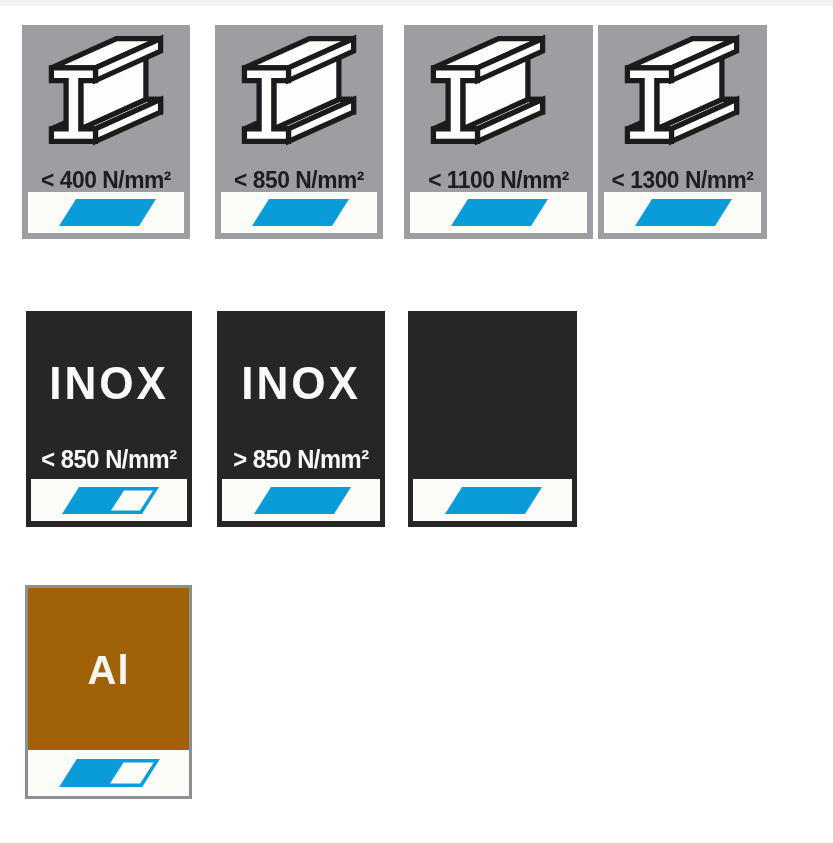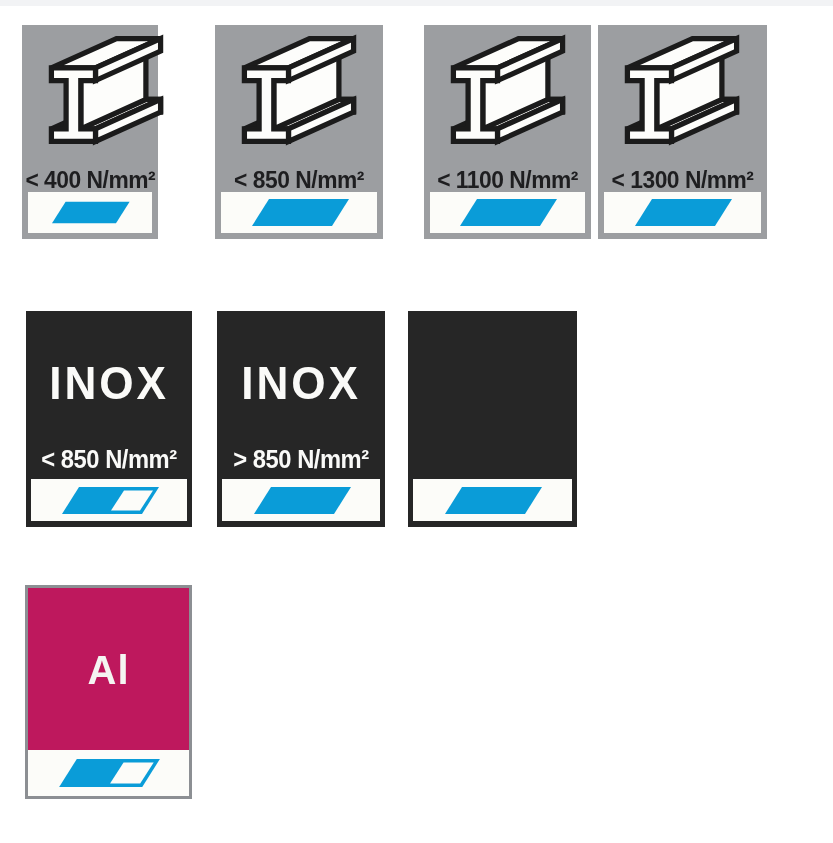--- a/index.html
+++ b/index.html
@@ -5,21 +5,21 @@
   html,body{margin:0;padding:0;}
   body{
     width:833px;height:843px;position:relative;background:#ffffff;
     font-family:"Liberation Sans", sans-serif;overflow:hidden;
   }
   .topbar{position:absolute;top:0;left:0;width:833px;height:6px;background:#f2f3f5;}
 
   .tile{position:absolute;box-sizing:border-box;}
   .tile.gray{background:#9c9ea1;}
   .tile.dark{background:#262626;}
-  .tile.alu{background:#be185d;border:3px solid #8c8f93;}
+  .tile.alu{background:#a16207;border:3px solid #8c8f93;}
 
   .ibeam-wrap{position:absolute;top:6px;left:21px;width:126px;height:118px;}
 
   .steel-label{
     position:absolute;top:138px;left:0;right:0;height:34px;line-height:34px;
     text-align:center;font-size:24px;font-weight:bold;color:#1e1e20;
     letter-spacing:-0.5px;transform:scaleX(.95);transform-origin:center;
     white-space:nowrap;
   }
   .strip{
@@ -54,23 +54,23 @@
     position:absolute;left:0;right:0;bottom:0;height:46px;background:#fcfcf9;
     display:flex;align-items:center;justify-content:center;
   }
 
   svg{display:block;}
   .beam-face{fill:#fdfdfb;stroke:#1b1b1b;stroke-width:5;stroke-linejoin:miter;}
   .p-blue{fill:#0a9cd8;}
   .p-white{fill:#fcfcf9;}
 
   
-  #tile-steel-400 {left:22px; top:25px; width:136px;height:214px;}
+  #tile-steel-400 {left:22px; top:25px; width:168px;height:214px;}
   #tile-steel-850 {left:215px;top:25px; width:168px;height:214px;}
-  #tile-steel-1100{left:424px;top:25px; width:167px;height:214px;}
+  #tile-steel-1100{left:404px;top:25px; width:189px;height:214px;}
   #tile-steel-1300{left:598px;top:25px; width:169px;height:214px;}
   #tile-inox-lt   {left:26px; top:311px;width:166px;height:216px;}
   #tile-inox-gt   {left:217px;top:311px;width:168px;height:216px;}
   #tile-cast-iron {left:408px;top:311px;width:169px;height:216px;}
   #tile-aluminium {left:25px; top:585px;width:167px;height:214px;}
 </style>
 </head>
 <body>
 
 <svg width="0" height="0" style="position:absolute">

